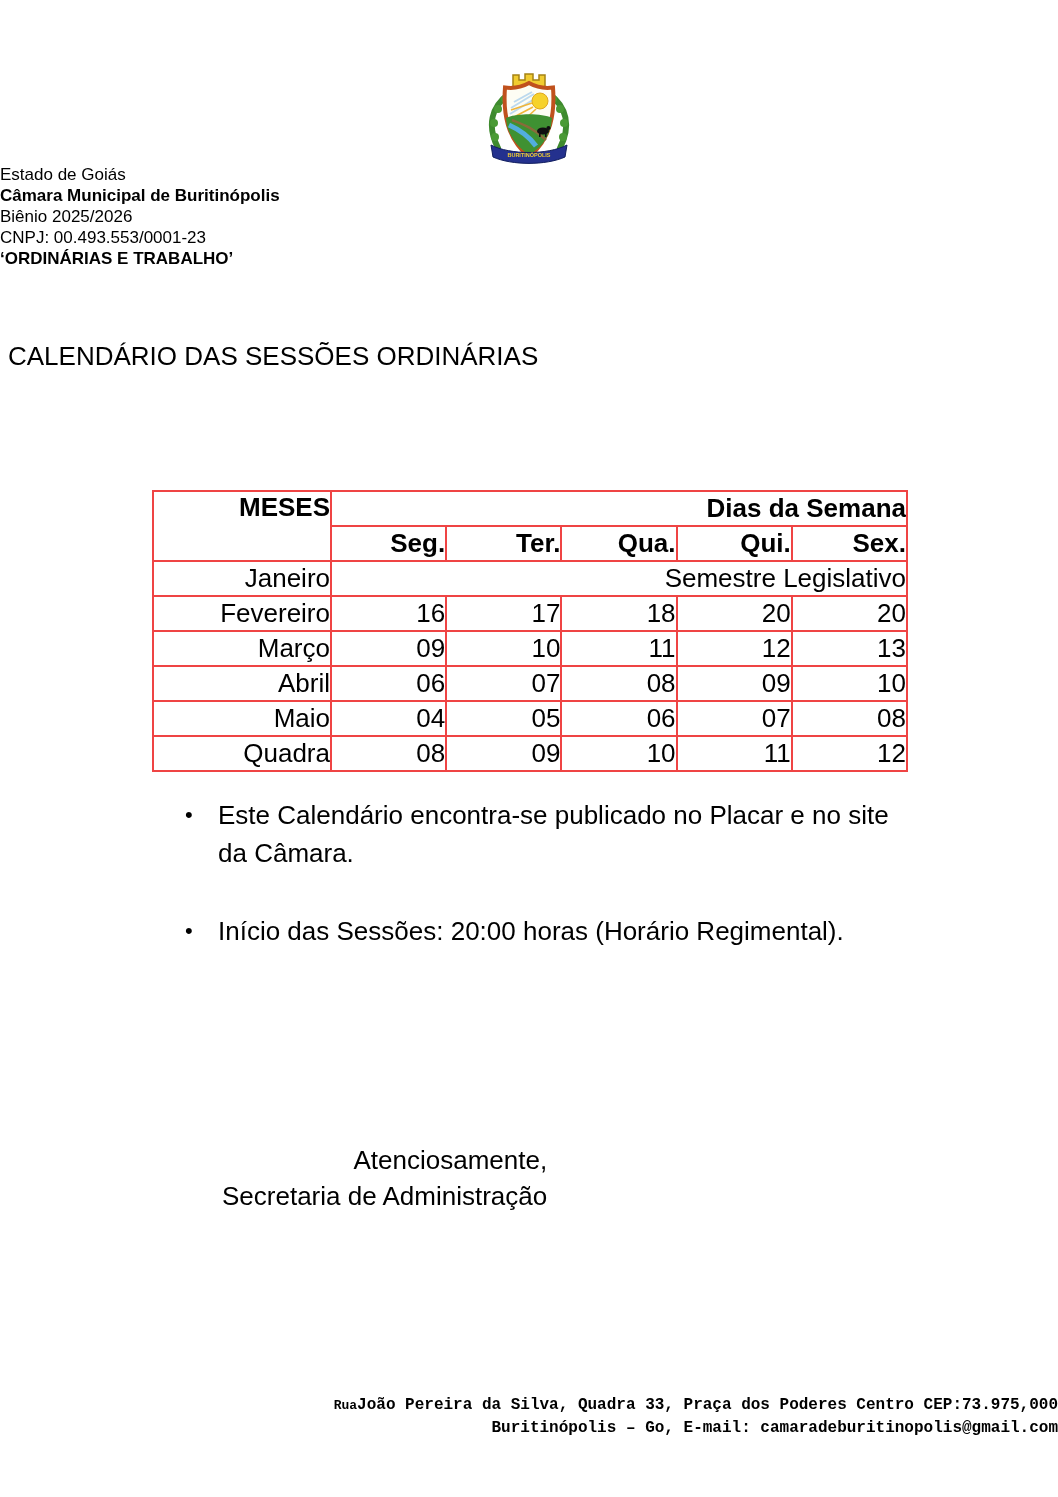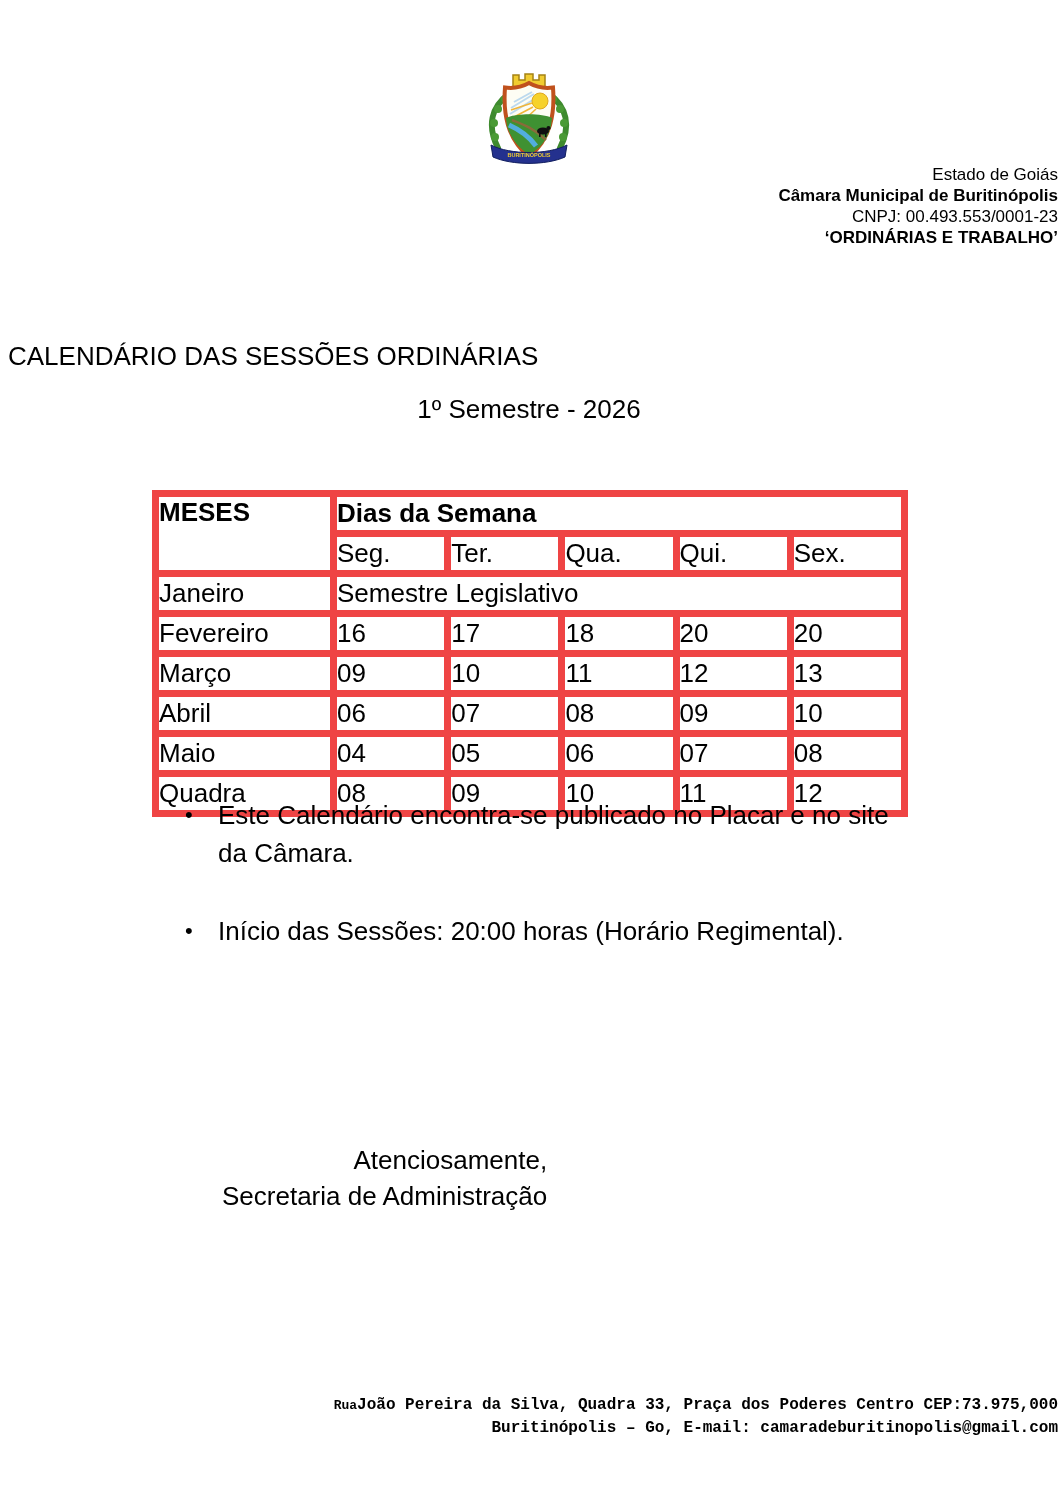--- a/index.html
+++ b/index.html
@@ -6,45 +6,45 @@
   .page {
     position:relative; width:1058px; height:1497px; margin:0 auto;
     background:#ffffff; color:#000;
     font-family:"Liberation Sans", sans-serif;
     overflow:hidden;
   }
   
   .logo { position:absolute; left:484px; top:68px; width:90px; height:99px; }
   .org-header {
     position:absolute; left:0; top:164px; width:1058px;
-    text-align:right; font-size:17px; line-height:21px;
+    text-align:left; font-size:17px; line-height:21px;
   }
   .org-header .bold { font-weight:bold; }
   
   .doc-title {
     position:absolute; left:8px; top:341px; width:1058px;
     text-align:left; font-size:26px;
   }
   .doc-subtitle {
     position:absolute; left:0; top:394px; width:1058px;
     text-align:center; font-size:26px;
   }
   
   table.cal {
     position:absolute; left:152px; top:490px; width:756px;
     border-collapse:collapse; table-layout:fixed;
     font-size:26px;
   }
   table.cal td {
-    border:7px solid #ef4444; text-align:left; padding:0;
+    border:2px solid #ef4444; text-align:right; padding:0;
     height:33px; overflow:hidden; white-space:nowrap;
   }
   td.mes-h { font-weight:bold; vertical-align:top; padding-top:3px; }
   td.grp-h { font-weight:bold; height:35px;margin-left:36px; }
-  td.day-h { font-weight:normal; height:34px;margin-left:21px; }
+  td.day-h { font-weight:bold; height:34px;margin-left:21px; }
   
   .notes { position:absolute; left:185px; top:796px; width:740px; font-size:26px; }
   .note { display:flex; align-items:flex-start; }
   .note + .note { margin-top:40px; }
   .note .bullet { width:33px; flex:none; line-height:38px; font-size:22px; }
   .note .note-text { width:700px; line-height:38px; }
   
   .closing { position:absolute; left:222px; top:1142px; font-size:26px; line-height:36px;text-align:right; }
   
   .footer {
@@ -102,26 +102,26 @@
       <rect x="61" y="65" width="1.6" height="4" fill="#101010"></rect>
 
       <path d="M7,77 C26,87 64,87 83,77 L81,89 C62,97.5 28,97.5 9,89 Z" fill="#24318e" stroke="#101d5e" stroke-width="1"></path>
       <text x="45" y="89" font-size="5.5" fill="#f1cc31" text-anchor="middle" font-weight="bold">BURITINÓPOLIS</text>
     </svg>
   </div>
 
   <div class="org-header">
     <div>Estado de Goiás</div>
     <div class="bold">Câmara Municipal de Buritinópolis</div>
+    <div>Biênio 2025/2026</div>
     <div>CNPJ: 00.493.553/0001-23</div>
     <div class="bold">‘ORDINÁRIAS E TRABALHO’</div>
   </div>
 
   <div class="doc-title">CALENDÁRIO DAS SESSÕES ORDINÁRIAS</div>
-  <div class="doc-subtitle">1º Semestre - 2026</div>
 
   <table class="cal">
     <colgroup>
       <col style="width:178px">
         <col>
         <col>
         <col>
         <col>
         <col>
     </colgroup>

